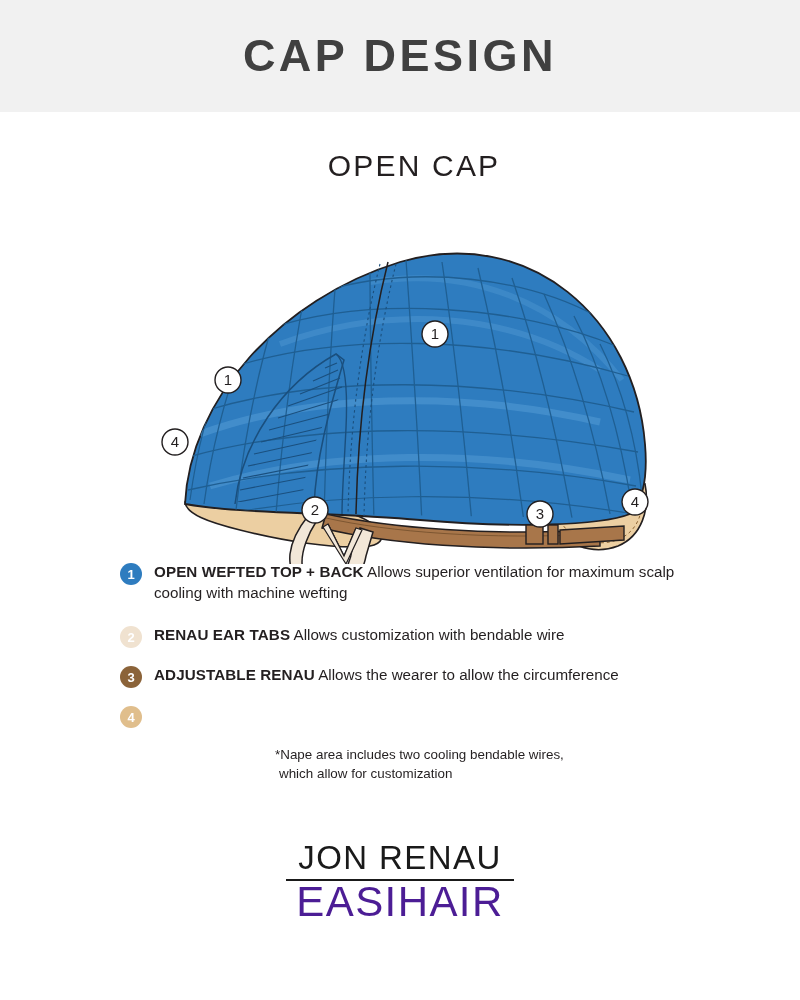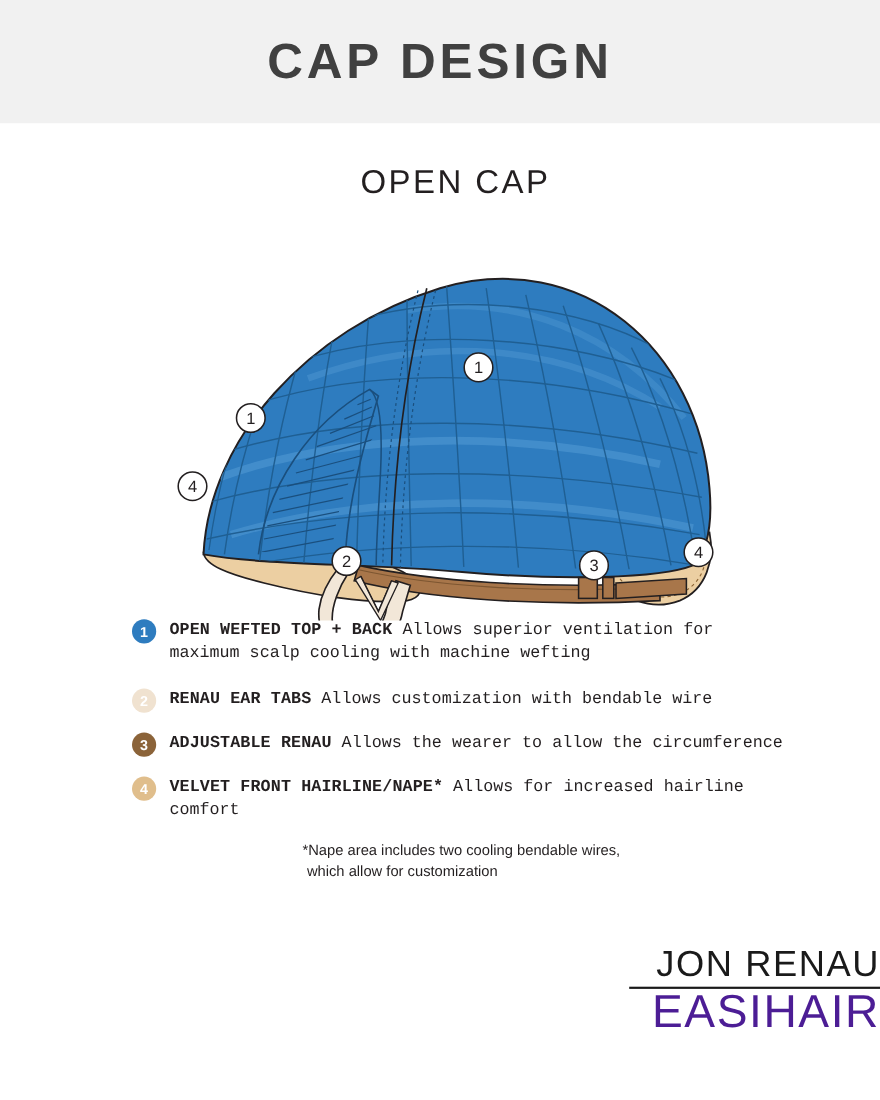--- a/index.html
+++ b/index.html
@@ -68,41 +68,40 @@
     font-weight: 700;
     color: #ffffff;
     margin-right: 12px;
     margin-top: 1px;
   }
   .legend-text {
     font-size: 15.2px;
     line-height: 20.5px;
     max-width: 560px;
     font-weight: 400;
-    font-family: Liberation Mono, monospace;
   }
   .legend-text b {
     font-weight: 700;
     letter-spacing: 0.1px;
   }
 
   .footnote {
     padding-left: 155px;
     margin-top: 14px;
     font-size: 13.4px;
     line-height: 19px;
     color: #231f20;
   }
   .footnote .l2 { padding-left: 4px; }
 
   
   .brand {
     width: 800px;
     margin-top: 56px;
-    display: flex; flex-direction: column; align-items: flex-end;
+    display: flex; flex-direction: column; align-items: center;
   }
   .brand-main {
     font-size: 33px;
     font-weight: 400;
     letter-spacing: 1.4px;
     color: #1a1a1a;
     line-height: 38px;
   }
   .brand-rule {
     width: 228px; height: 2px;
@@ -283,24 +282,20 @@
   <div class="legend-item">
     <div class="badge" style="background:#8b6339">3</div>
     <div class="legend-text">
       <b>ADJUSTABLE RENAU</b>
       <span>Allows the wearer to allow the circumference</span>
     </div>
   </div>
 
   <div class="legend-item">
     <div class="badge" style="background:#e0be8c">4</div>
-    <div class="legend-text">
-      <b>VELVET FRONT HAIRLINE/NAPE*</b>
-      <span>Allows for increased hairline comfort</span>
-    </div>
   </div>
 
   <div class="footnote">
     <div>*Nape area includes two cooling bendable wires,</div>
     <div class="l2">which allow for customization</div>
   </div>
 </div>
 
 <div class="brand">
   <div class="brand-main">JON RENAU</div>

